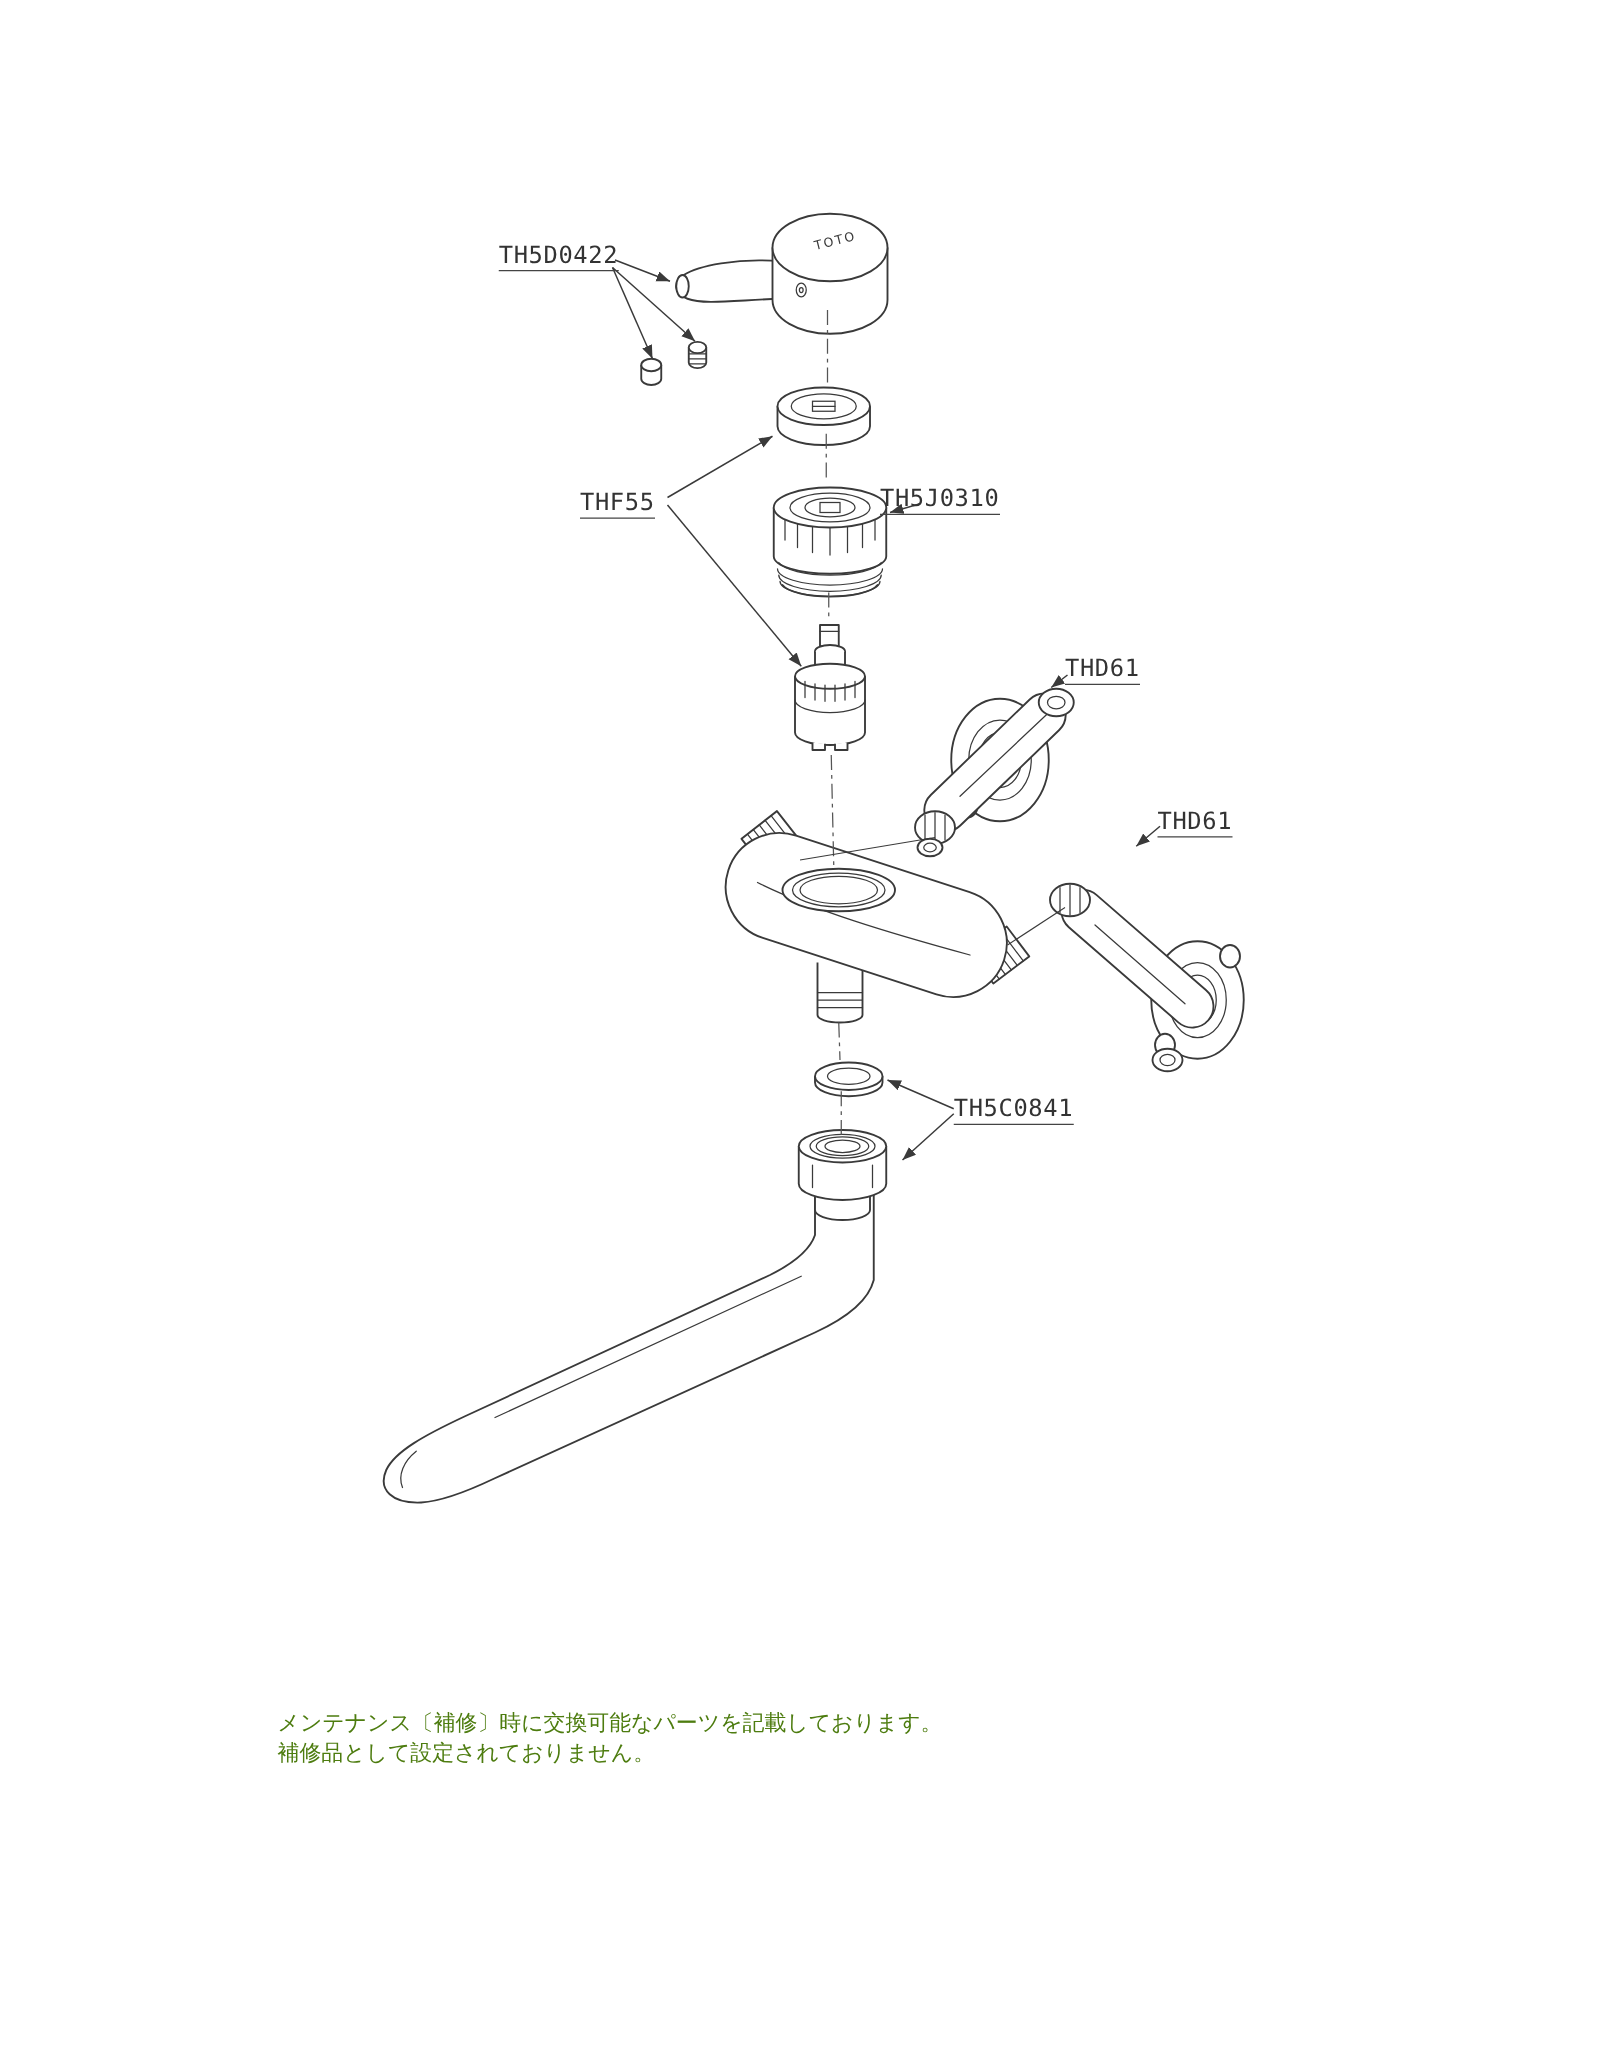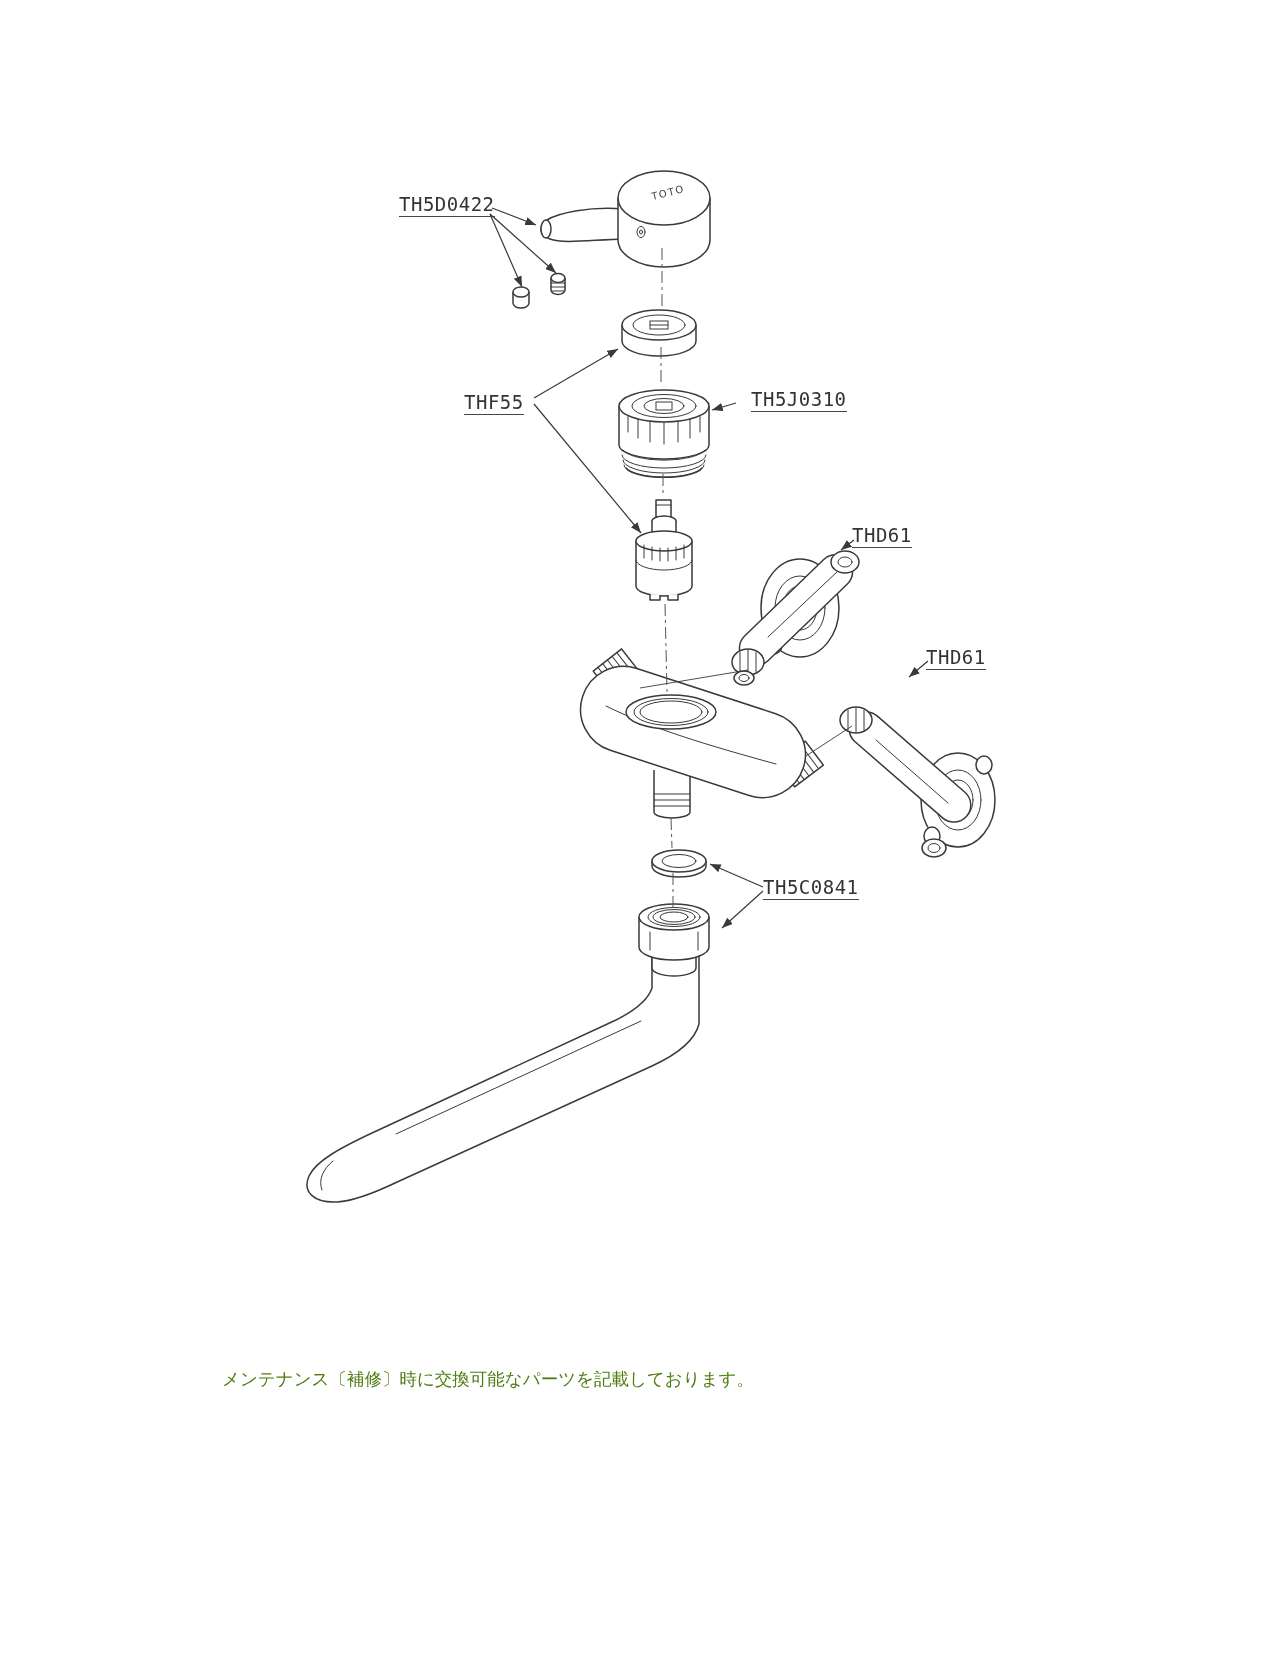--- a/index.html
+++ b/index.html
@@ -40,21 +40,21 @@
     z-index:5;
   }
 </style>
 </head>
 <body>
 
 <div id="page">
 
   <div class="part-label" style="left:399px;top:193px;">TH5D0422</div>
   <div class="part-label" style="left:464px;top:391px;">THF55</div>
-  <div class="part-label" style="left:751px;top:388px;">TH5J0310</div>
+  <div class="part-label" style="left:704px;top:388px;">TH5J0310</div>
   <div class="part-label" style="left:852px;top:524px;">THD61</div>
   <div class="part-label" style="left:926px;top:646px;">THD61</div>
   <div class="part-label" style="left:763px;top:876px;">TH5C0841</div>
 
   <svg id="drawing-svg" width="1280" height="1653" viewBox="0 0 1280 1653">
     <defs>
       <marker id="arrow" markerWidth="10" markerHeight="8" refX="9" refY="3.5" orient="auto">
         <path d="M0,0 L9,3.5 L0,7 Z" fill="#3a3a3a"></path>
       </marker>
     </defs>
@@ -206,15 +206,16 @@
       <path class="ld" d="M736,403 L712,410"></path>
       <path class="ld" d="M854,540 L841,550"></path>
       <path class="ld" d="M928,661 L909,677"></path>
       <path class="ld" d="M763,887 L710,864"></path>
       <path class="ld" d="M763,891 L722,928"></path>
     </g>
   </svg>
 
   <div id="footer-note">
     <div>メンテナンス〔補修〕時に交換可能なパーツを記載しております。</div>
+    <div>補修品として設定されておりません。</div>
   </div>
 
 </div>
 
 </body></html>

